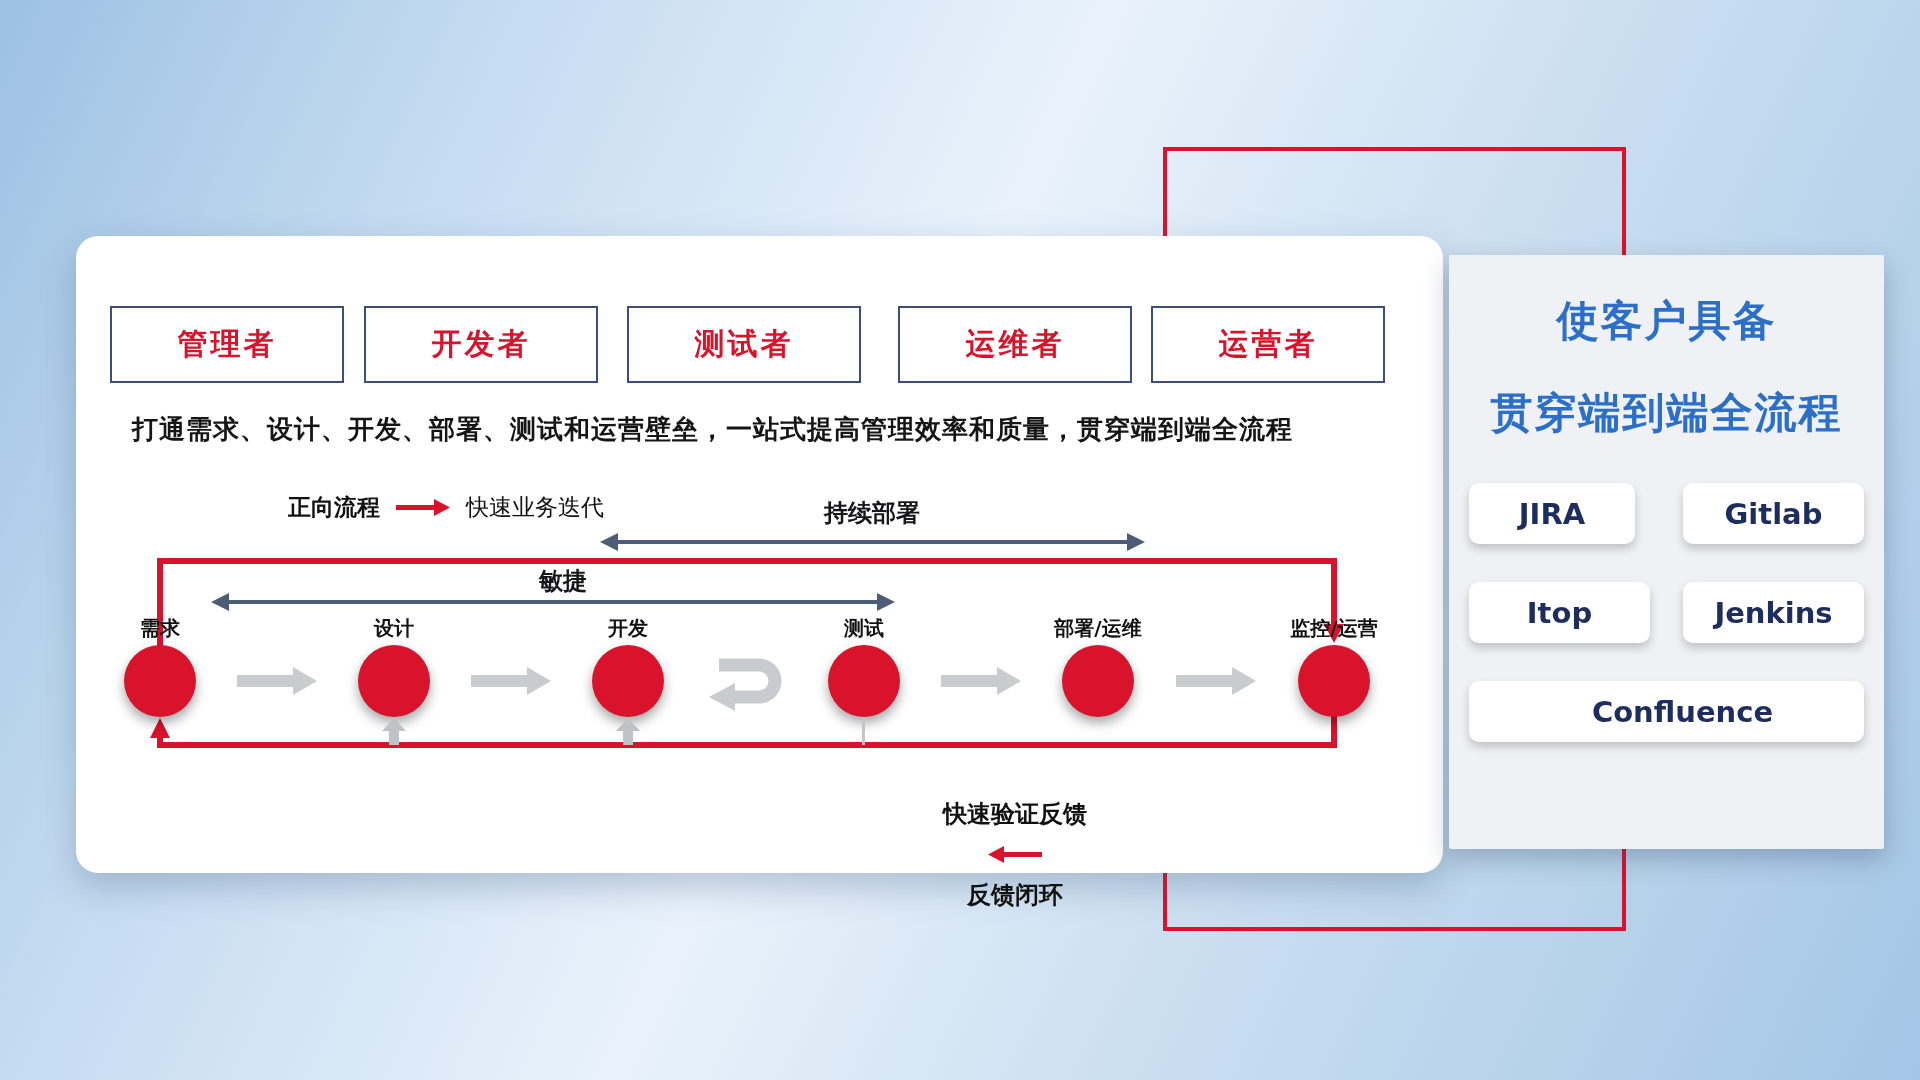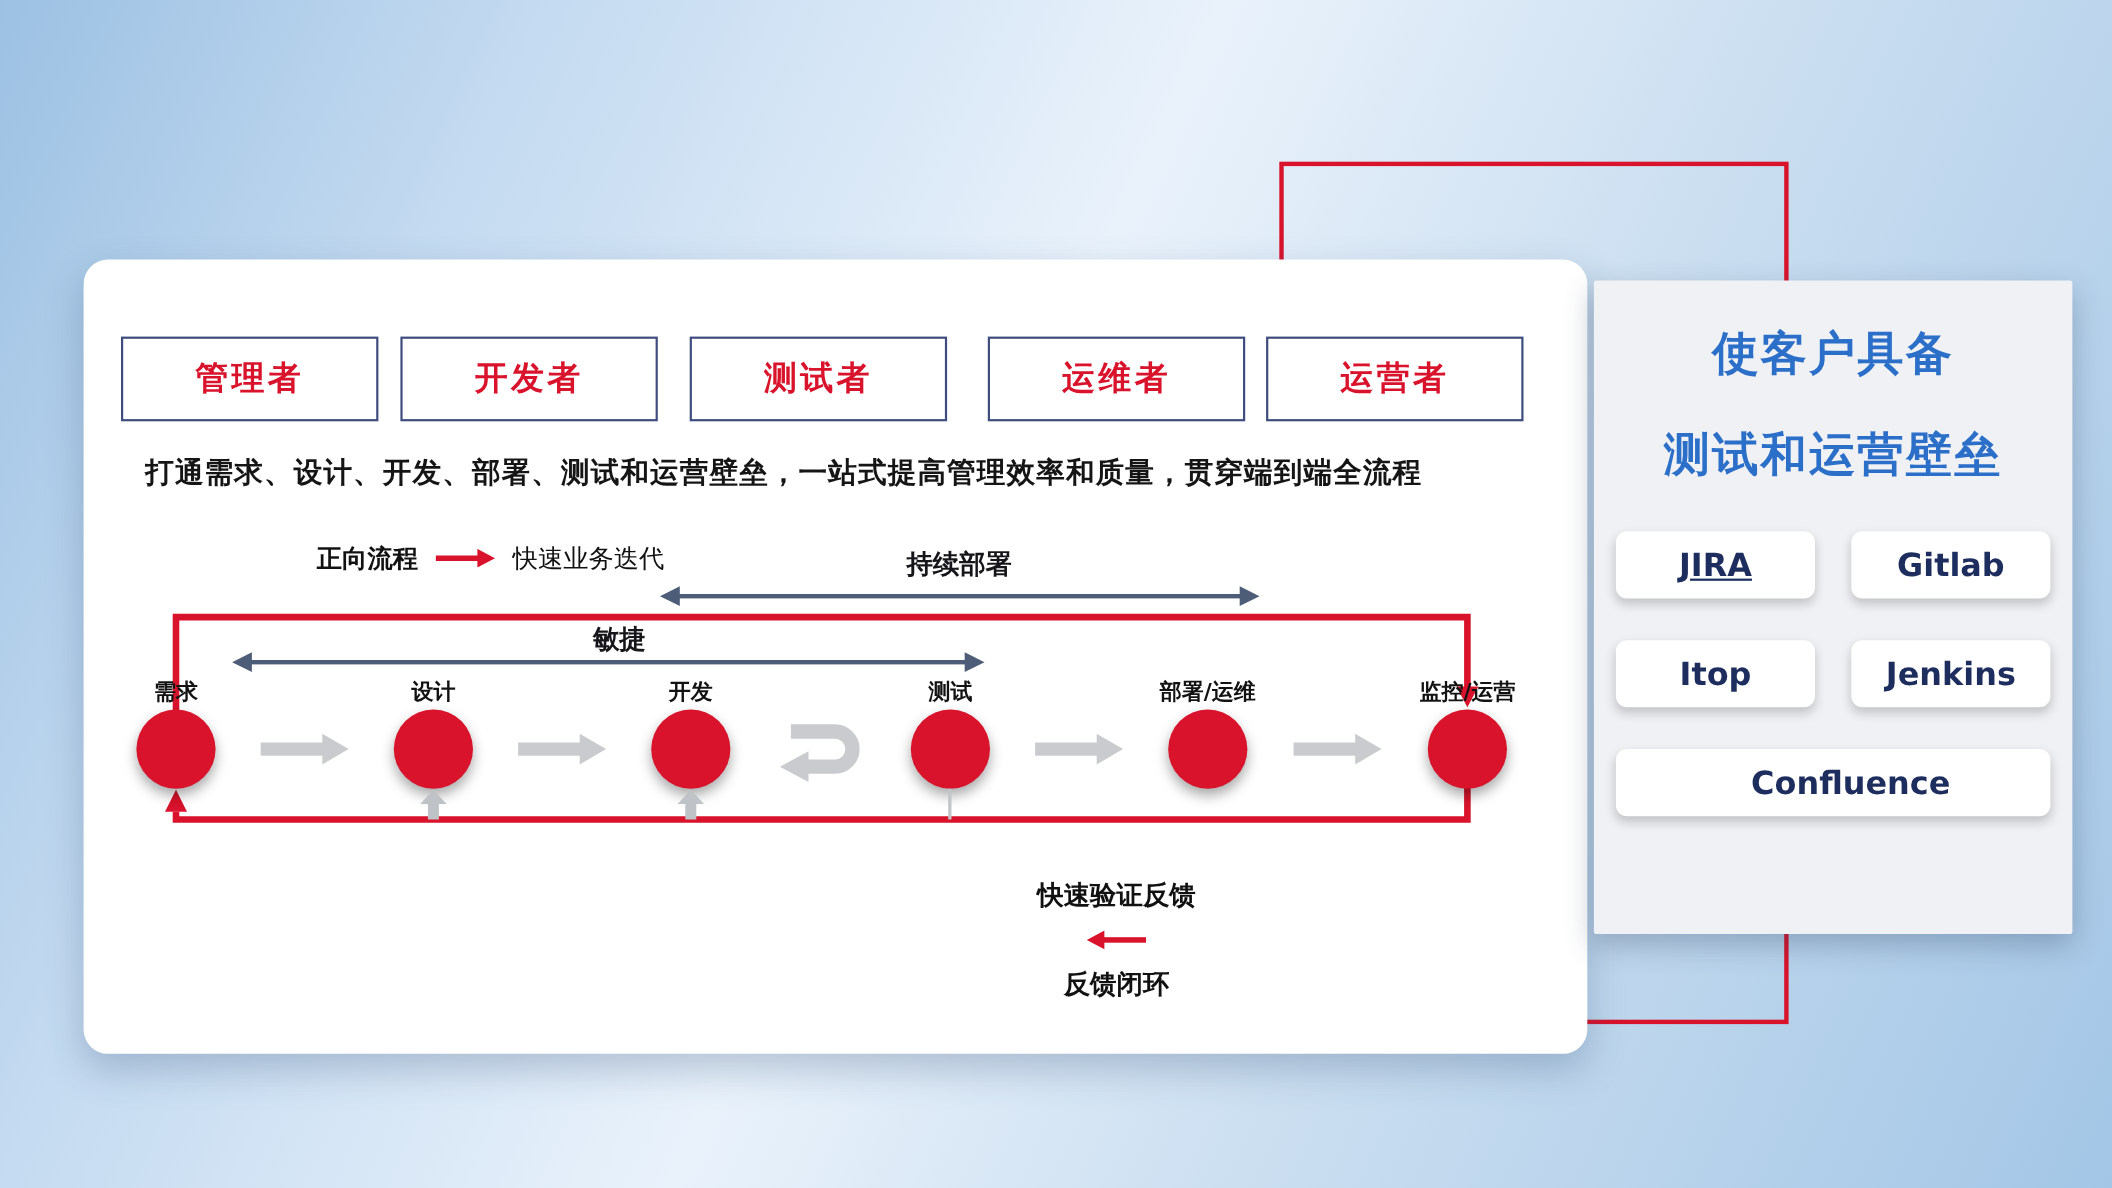--- a/index.html
+++ b/index.html
@@ -10,21 +10,21 @@
     position:relative; width:1920px; height:1080px;
     background: linear-gradient(115deg,#9cc1e3 0%,#c3daf0 20%,#e9f2fb 46%,#cadef0 68%,#a3c6e6 100%);
   }
 
   .red-frame {
     position:absolute; left:1163px; top:147px; width:463px; height:784px;
     border:4px solid var(--accent-red,#d8132b); z-index:1;
   }
 
   .main-panel {
-    position:absolute; left:76px; top:236px; width:1367px; height:722px;
+    position:absolute; left:76px; top:236px; width:1367px; height:637px;
     background:#ffffff; border-radius:22px;
     box-shadow:0 14px 34px rgba(50,80,120,.28); z-index:2;
   }
 
   .right-panel {
     position:absolute; left:1449px; top:255px; width:435px; height:594px;
     background:#f0f1f4; border-radius:2px;
     box-shadow:0 10px 26px rgba(40,60,90,.30); z-index:3;
   }
 
@@ -88,21 +88,21 @@
 
   
   .rp-title { position:absolute; left:0; width:100%; text-align:center;
     font-weight:700; color:var(--title-blue,#2b6fc9); font-size:42px; letter-spacing:2px; }
   .rp-title.l1 { top:38px; }
   .rp-title.l2 { top:130px; }
   .tool-btn { position:absolute; height:61px; background:#ffffff; border-radius:10px;
     box-shadow:0 5px 10px rgba(0,0,0,.20);
     display:flex; align-items:center; justify-content:center;
     font-size:29px; font-weight:700; color:var(--tool-text,#1d2d5e); }
-  .btn-jira       { left:20px;  top:228px; width:181px;text-decoration:underline; }
+  .btn-jira       { left:20px;  top:228px; width:166px; }
   .btn-gitlab     { left:234px; top:228px; width:181px; }
   .btn-itop       { left:20px;  top:327px; width:181px; }
   .btn-jenkins    { left:234px; top:327px; width:181px; }
   .btn-confluence { left:20px;  top:426px; width:395px;padding-left:32px; }
 </style>
 </head>
 <body>
 
 <div class="canvas">
 
@@ -209,21 +209,21 @@
         <rect x="14" y="6" width="40" height="5" fill="#d8132b"></rect>
         <polygon points="0,8.5 16,0 16,17" fill="#d8132b"></polygon>
       </svg>
       <span class="lbl">反馈闭环</span>
     </div>
 
   </div>
 
   <div class="right-panel">
     <div class="rp-title l1">使客户具备</div>
-    <div class="rp-title l2">测试和运营壁垒</div>
+    <div class="rp-title l2">贯穿端到端全流程</div>
 
     <div class="tool-btn btn-jira">
         <span>JIRA</span>
       </div>
     <div class="tool-btn btn-gitlab">
         <span>Gitlab</span>
       </div>
     <div class="tool-btn btn-itop">
         <span>Itop</span>
       </div>

